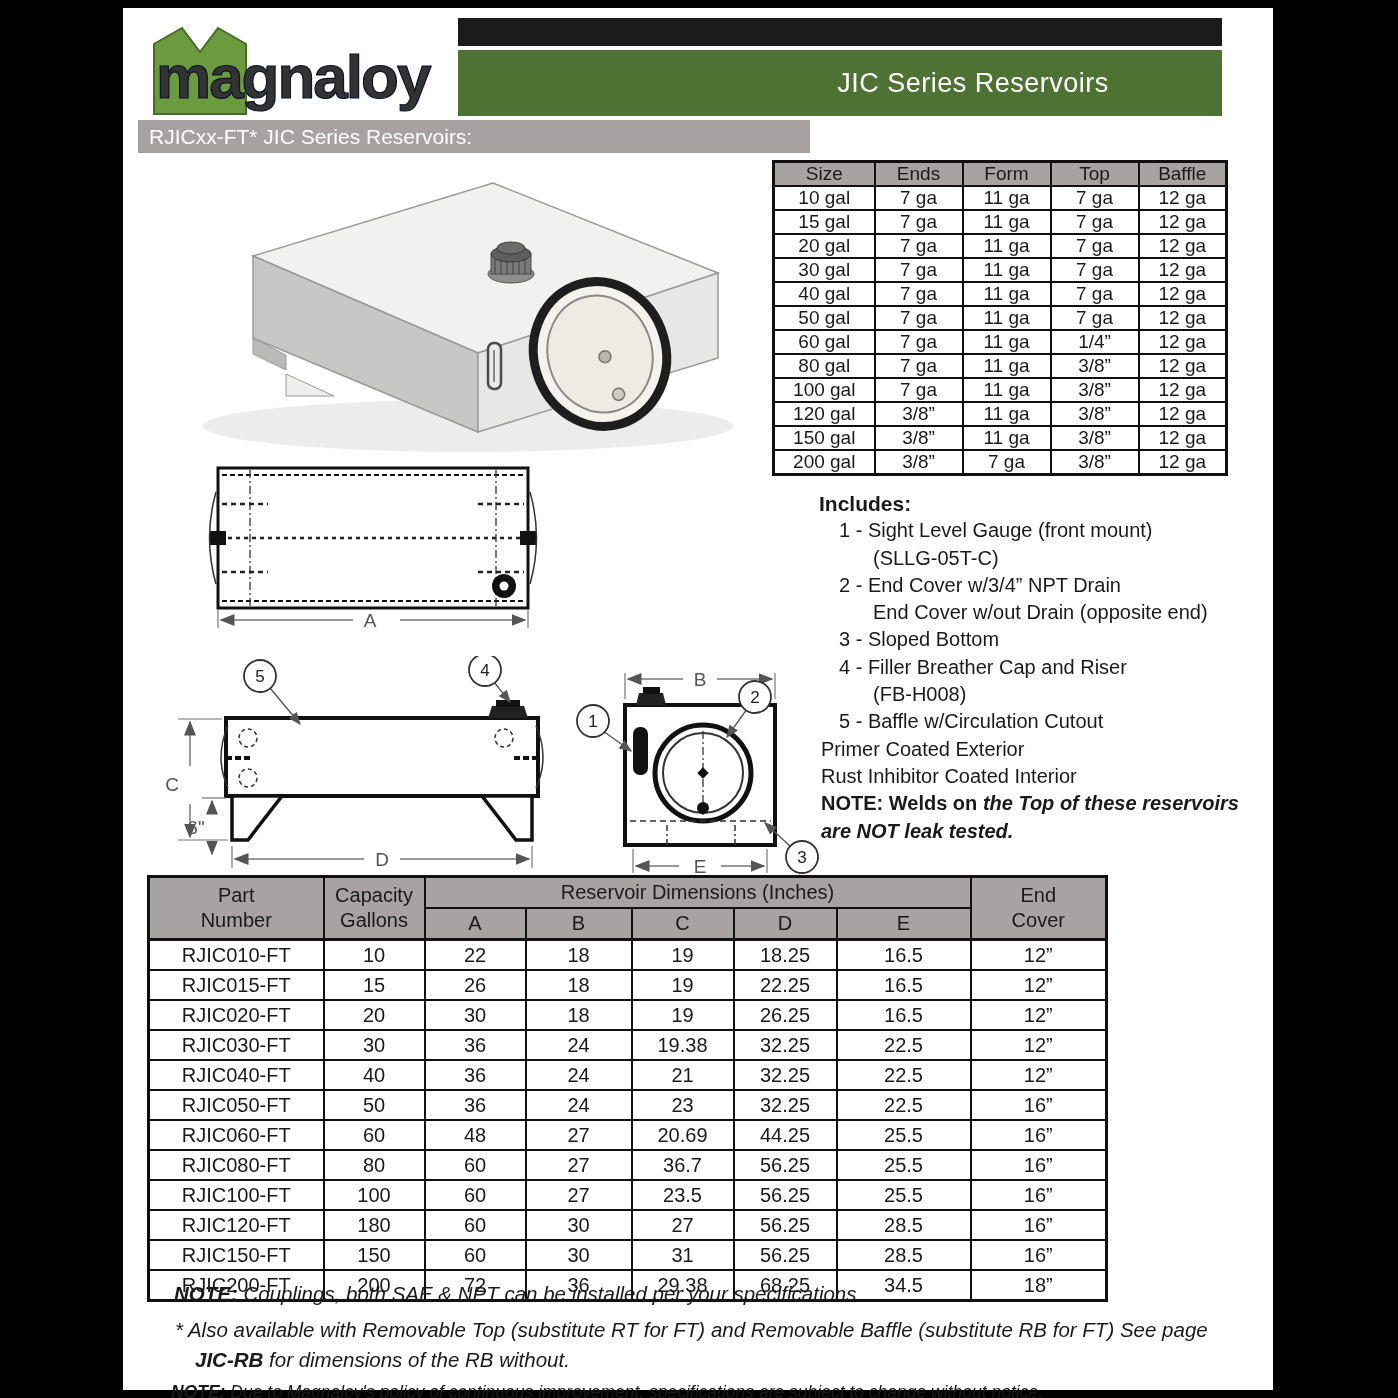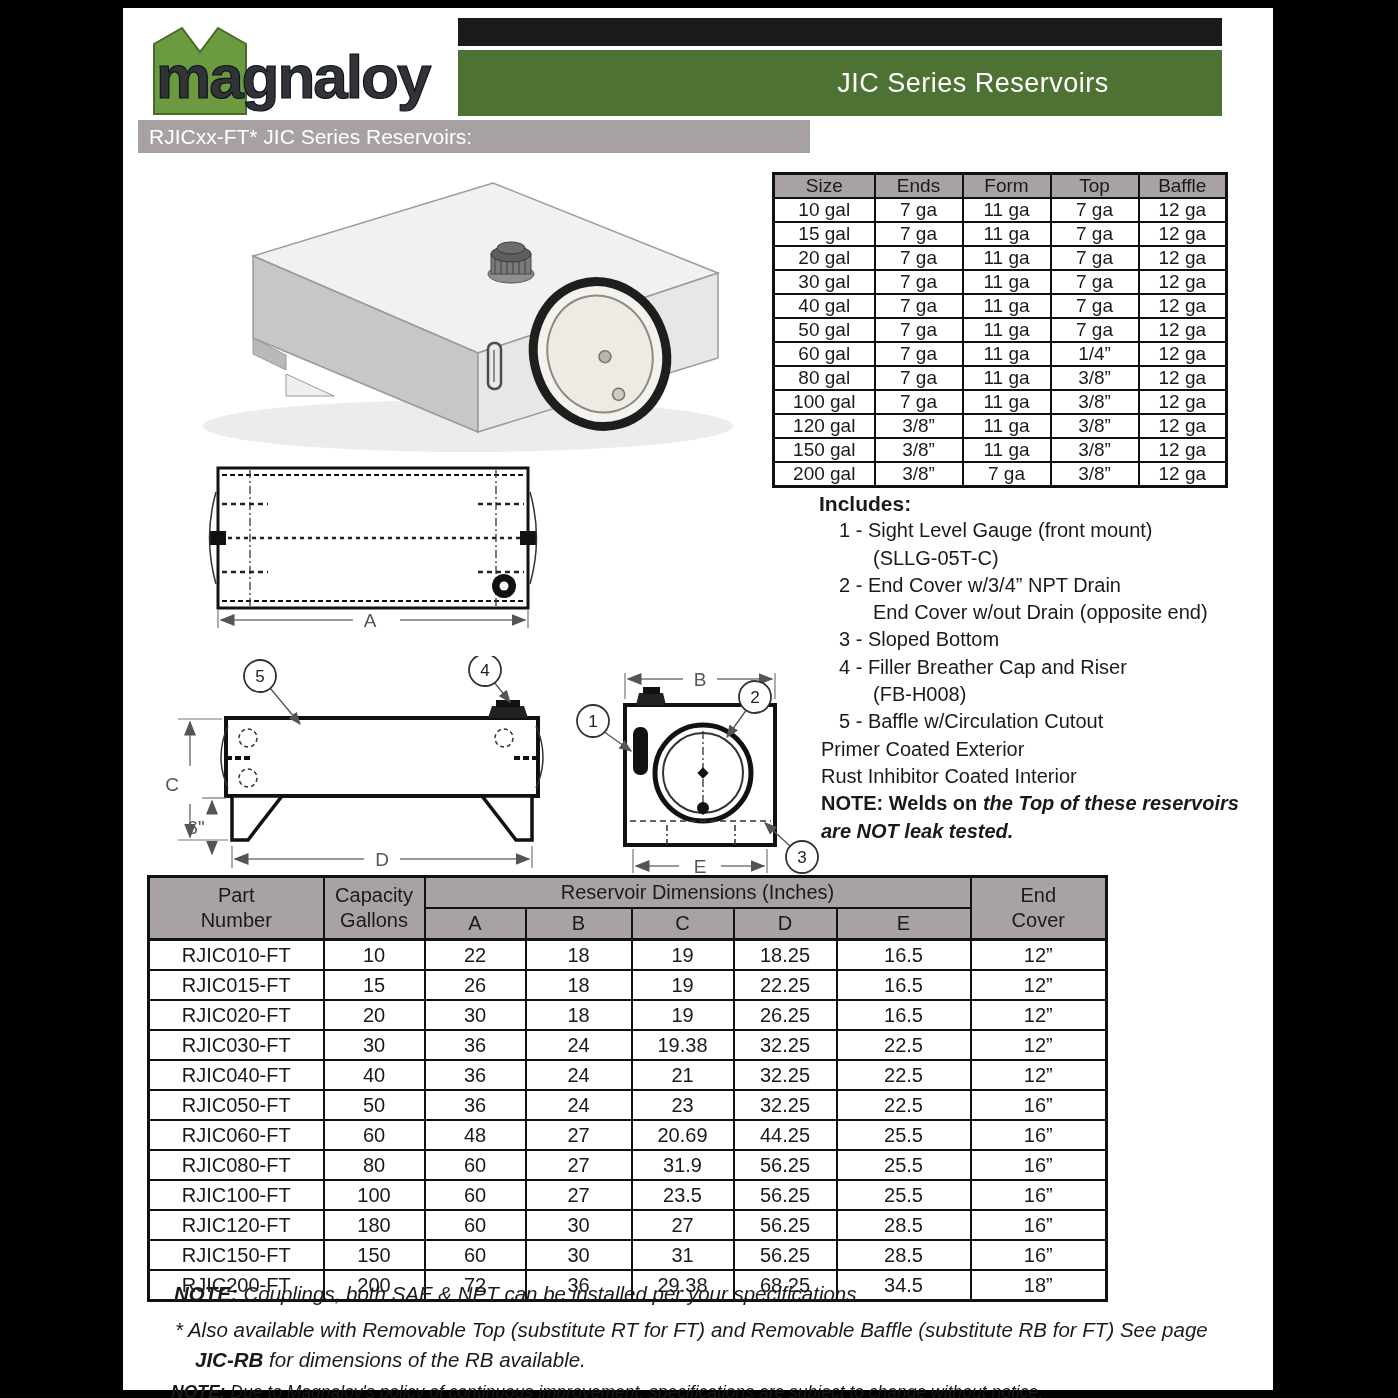--- a/index.html
+++ b/index.html
@@ -20,21 +20,21 @@
     display:flex;align-items:center;justify-content:center;
     color:#fff;font-size:27px;letter-spacing:.5px;
   }
   .section-bar{left:15px;top:112px;width:672px;height:33px;background:#a8a1a2;
     display:flex;align-items:center;color:#fff;font-size:21px;padding-left:11px;box-sizing:border-box;}
 
   
   table{border-collapse:collapse;table-layout:fixed;}
   .gtable{left:649px;top:152px;width:453px;font-size:19px;}
   .gtable th,.gtable td{border:2px solid #111;text-align:center;height:22px;padding:0;font-weight:normal;}
-  .gtable{border:3px solid #111;margin-top:12px;}
+  .gtable{border:3px solid #111;}
   .gtable thead th{background:#a9a2a3;}
 
   
   .includes{left:696px;top:482px;width:452px;font-size:20px;line-height:27.3px;}
   .includes .inc-title{font-weight:bold;font-size:21px;}
   .li-num{padding-left:20px;}
   .li-cont{padding-left:54px;}
   .li-plain{padding-left:2px;}
   .inc-note{padding-left:2px;font-weight:bold;}
   .inc-note .it{font-style:italic;}
@@ -488,21 +488,21 @@
           <td>44.25</td>
           <td>25.5</td>
           <td>16”</td>
         </tr>
 
         <tr>
           <td>RJIC080-FT</td>
           <td>80</td>
           <td>60</td>
           <td>27</td>
-          <td>31.9</td>
+          <td>36.7</td>
           <td>56.25</td>
           <td>25.5</td>
           <td>16”</td>
         </tr>
 
         <tr>
           <td>RJIC100-FT</td>
           <td>100</td>
           <td>60</td>
           <td>27</td>
@@ -548,20 +548,20 @@
   </table>
 
   <div class="abs notes">
     <div class="note1">
       <span class="nlabel">NOTE:</span><span>  Couplings, both SAE &amp; NPT can be installed per your specifications</span>
     </div>
     <div class="note2">
       <span>*</span><span>  Also available with Removable Top (substitute RT for FT) and Removable Baffle (substitute RB for FT)  See page</span>
     </div>
     <div class="note2b">
-      <span class="nbold">JIC-RB</span><span> for dimensions of the RB available.</span>
+      <span class="nbold">JIC-RB</span><span> for dimensions of the RB without.</span>
     </div>
     <div class="note3">
       <span class="nlabel">NOTE:</span><span> Due to Magnaloy's policy of continuous improvement, specifications are subject to change without notice.</span>
     </div>
   </div>
 
 </div>
 
 </body></html>

